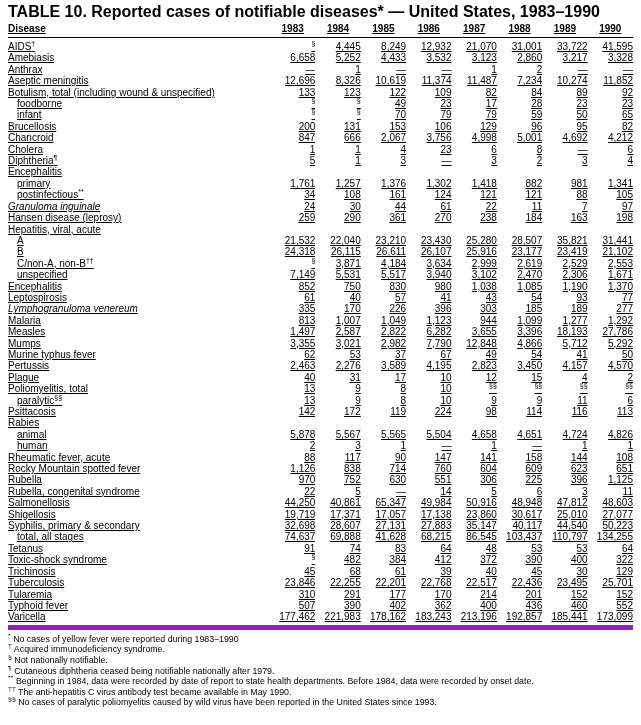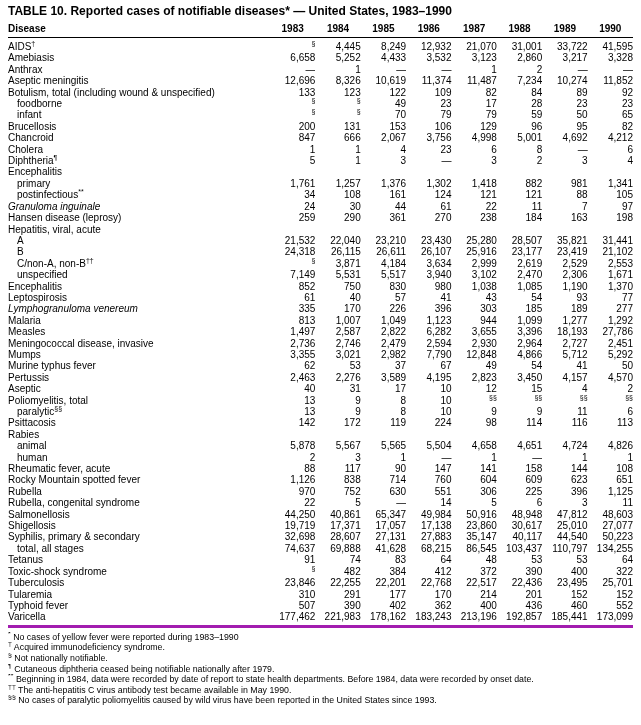--- a/index.html
+++ b/index.html
@@ -13,29 +13,30 @@
     height: 725px;
     box-sizing: border-box;
     font-family: "Liberation Sans", sans-serif;
     overflow: hidden;
   }
   .page {
     padding: 5px 8px 4px 8px;
   }
   .title {
     font-weight: bold;
-    font-size: 12px;
+    font-size: 16px;
     line-height: 13px;
     margin: 0 0 5px 0;
     white-space: nowrap;
   }
   table.diseases {
     border-collapse: collapse;
     width: 625px;
     table-layout: fixed;
+    text-decoration: underline;
   }
   thead th {
     font-weight: bold;
     font-size: 10px;
     text-align: center;
     vertical-align: bottom;
     padding: 0 0 3px 0;
     border-bottom: 1px solid #000;
     white-space: nowrap;
   }
@@ -44,21 +45,21 @@
   }
   tbody td {
     font-size: 10px;
     line-height: 11.4px;
     padding: 0;
     white-space: nowrap;
     overflow: hidden;
     vertical-align: bottom;
   }
   tbody tr:first-child td { padding-top: 3px; }
-  tbody tr:last-child td { border-bottom: 3px solid #a21caf; padding-bottom: 2px; }
+  tbody tr:last-child td { border-bottom: 5px solid #a21caf; padding-bottom: 2px; }
   td.disease { text-align: left; }
   td.num { text-align: right; }
   td.indent { padding-left: 9px; }
   td.italic { font-style: italic; }
   sup.marker {
     font-size: 7px;
     line-height: 0;
     vertical-align: super;
   }
   .footnotes {
@@ -382,31 +383,20 @@
           <td class="num">1,497</td>
           <td class="num">2,587</td>
           <td class="num">2,822</td>
           <td class="num">6,282</td>
           <td class="num">3,655</td>
           <td class="num">3,396</td>
           <td class="num">18,193</td>
           <td class="num">27,786</td>
         </tr>
         <tr>
-          <td class="disease">Meningococcal disease, invasive</td>
-          <td class="num">2,736</td>
-          <td class="num">2,746</td>
-          <td class="num">2,479</td>
-          <td class="num">2,594</td>
-          <td class="num">2,930</td>
-          <td class="num">2,964</td>
-          <td class="num">2,727</td>
-          <td class="num">2,451</td>
-        </tr>
-        <tr>
           <td class="disease">Mumps</td>
           <td class="num">3,355</td>
           <td class="num">3,021</td>
           <td class="num">2,982</td>
           <td class="num">7,790</td>
           <td class="num">12,848</td>
           <td class="num">4,866</td>
           <td class="num">5,712</td>
           <td class="num">5,292</td>
         </tr>
@@ -426,21 +416,21 @@
           <td class="num">2,463</td>
           <td class="num">2,276</td>
           <td class="num">3,589</td>
           <td class="num">4,195</td>
           <td class="num">2,823</td>
           <td class="num">3,450</td>
           <td class="num">4,157</td>
           <td class="num">4,570</td>
         </tr>
         <tr>
-          <td class="disease">Aseptic</td>
+          <td class="disease">Plague</td>
           <td class="num">40</td>
           <td class="num">31</td>
           <td class="num">17</td>
           <td class="num">10</td>
           <td class="num">12</td>
           <td class="num">15</td>
           <td class="num">4</td>
           <td class="num">2</td>
         </tr>
         <tr>
@@ -611,20 +601,31 @@
         <tr>
           <td class="disease">Toxic-shock syndrome</td>
           <td class="num"><sup class="marker">§</sup></td>
           <td class="num">482</td>
           <td class="num">384</td>
           <td class="num">412</td>
           <td class="num">372</td>
           <td class="num">390</td>
           <td class="num">400</td>
           <td class="num">322</td>
+        </tr>
+        <tr>
+          <td class="disease">Trichinosis</td>
+          <td class="num">45</td>
+          <td class="num">68</td>
+          <td class="num">61</td>
+          <td class="num">39</td>
+          <td class="num">40</td>
+          <td class="num">45</td>
+          <td class="num">30</td>
+          <td class="num">129</td>
         </tr>
         <tr>
           <td class="disease">Tuberculosis</td>
           <td class="num">23,846</td>
           <td class="num">22,255</td>
           <td class="num">22,201</td>
           <td class="num">22,768</td>
           <td class="num">22,517</td>
           <td class="num">22,436</td>
           <td class="num">23,495</td>

